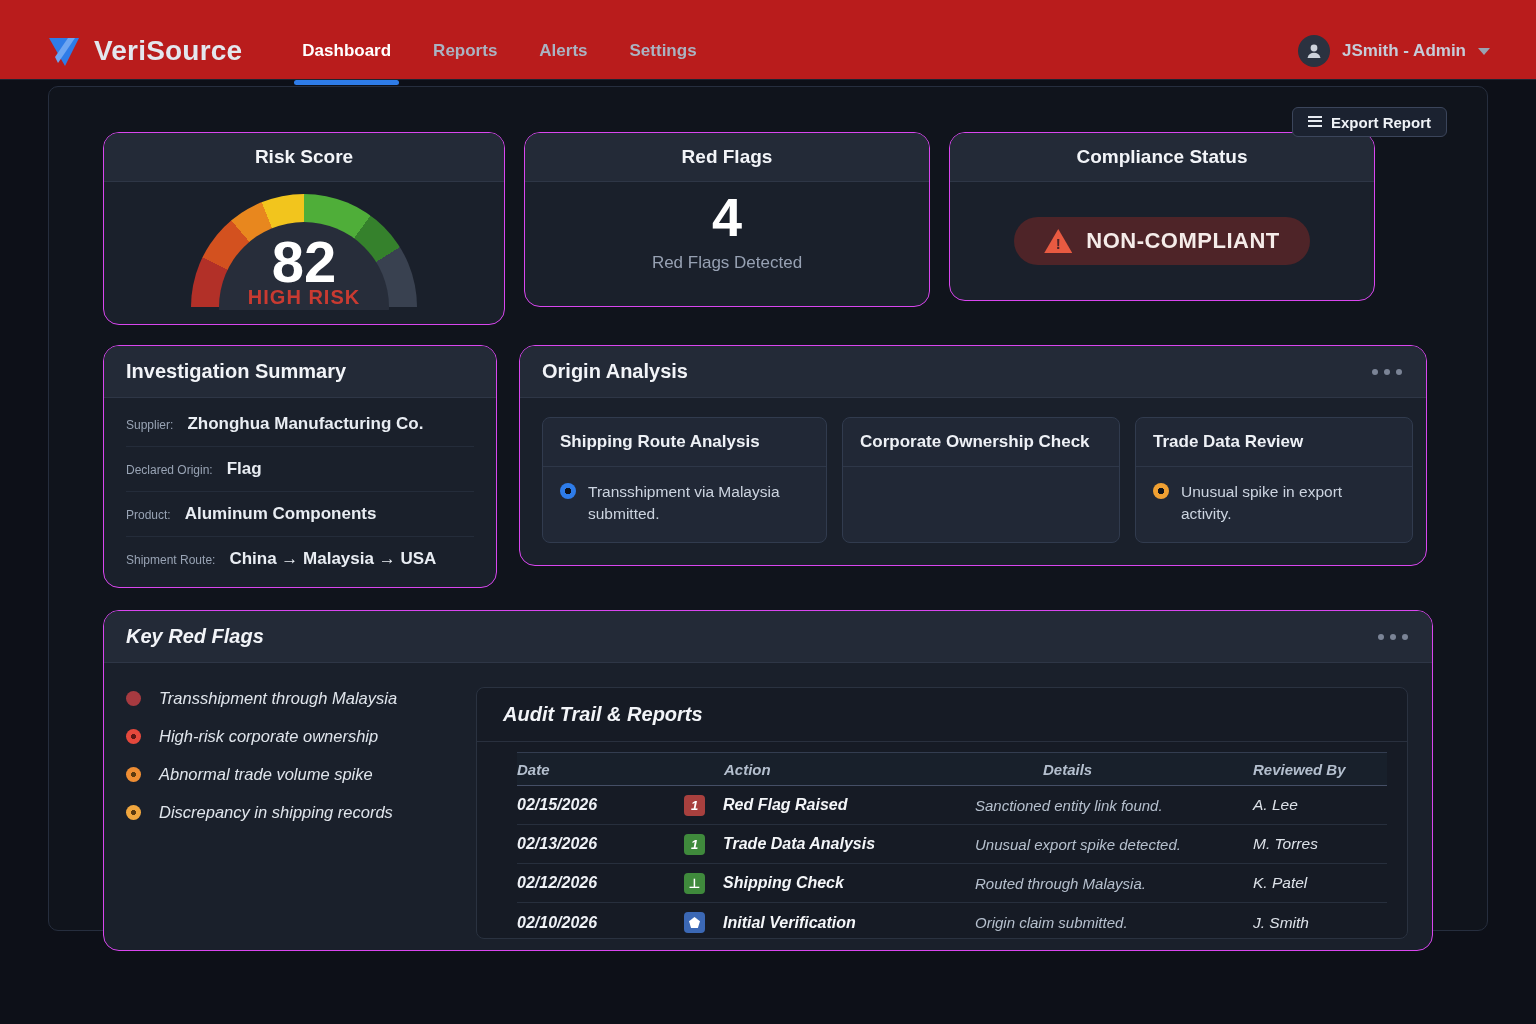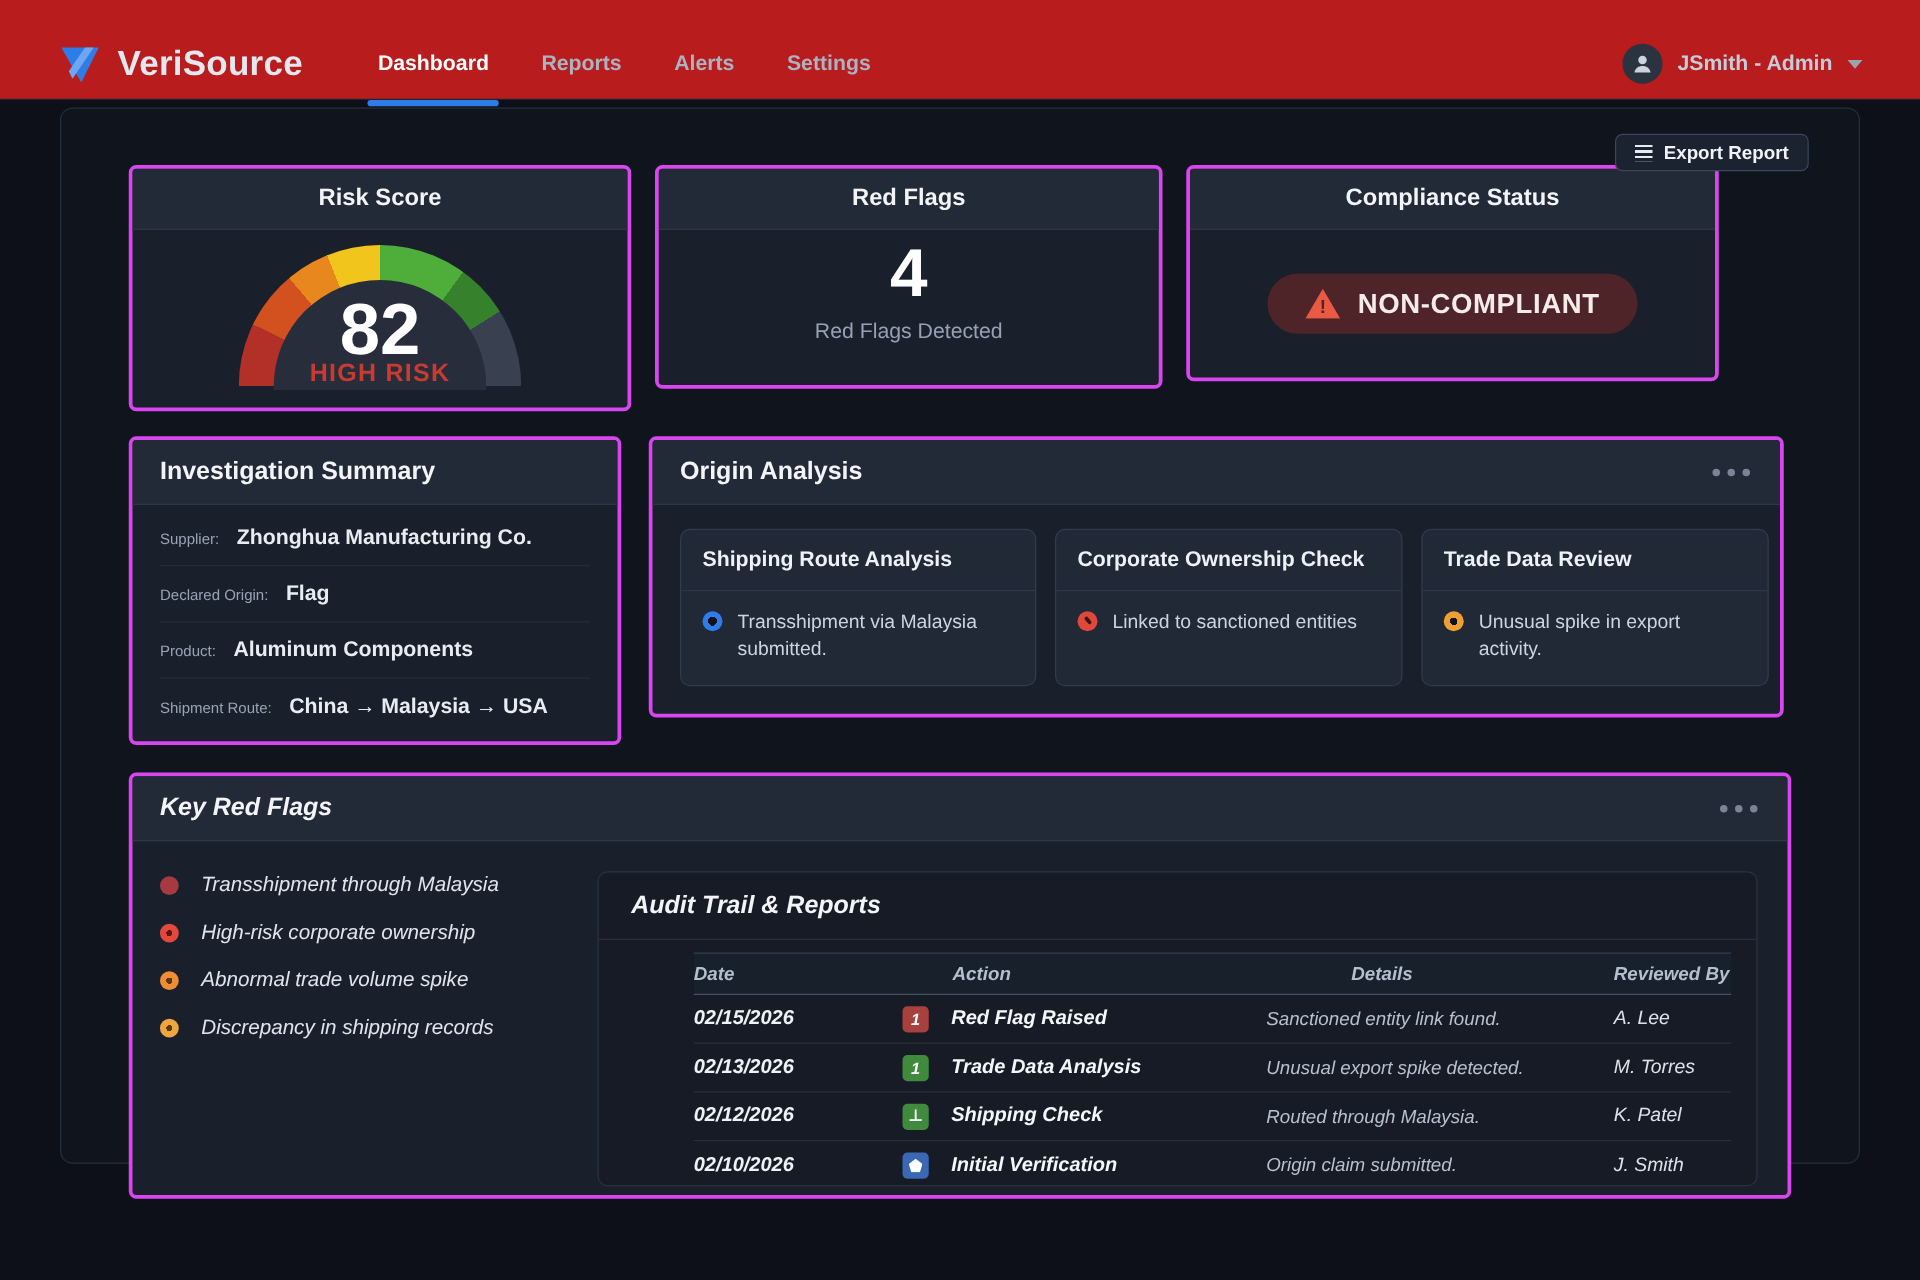--- a/index.html
+++ b/index.html
@@ -37,21 +37,21 @@
   .export-btn {
     position:absolute; top:20px; right:40px; height:30px;
     display:flex; align-items:center; gap:9px; padding:0 15px;
     background:#1b2230; border:1px solid #3b455b; border-radius:6px;
     font-size:15px; font-weight:bold; color:#f0f3f7; cursor:pointer;
   }
   .lines-icon { width:14px; height:13px;
     background:repeating-linear-gradient(#e8ecf2 0 2px, transparent 2px 4.3px); }
 
   
-  .card { background:#1a202b; border:3px solid #d946ef; border-radius:6px; overflow:hidden; }
+  .card { background:#1a202b; border:1px solid #d946ef; border-radius:16px; overflow:hidden; }
   .card-head {
     background:#232a37; border-bottom:1px solid #2e3646;
     text-align:center; padding:13px 10px; font-size:19px; font-weight:bold; color:#f2f4f8;
   }
   .row1 { display:grid; grid-template-columns:402px 406px 426px; column-gap:19px; align-items:start; }
 
   
   .risk-body { height:142px; display:flex; justify-content:center; padding-top:12px; }
   .gauge { position:relative; width:226px; height:116px; overflow:hidden; }
   .gauge-arc {
@@ -119,21 +119,21 @@
   .dot14 { flex:0 0 15px; width:15px; height:15px; border-radius:50%; }
   .fd1 { background:#a63a40; }
   .fd2 { background:radial-gradient(circle at 50% 50%, #5c1815 0 2.5px, #e4483c 2.5px); }
   .fd3 { background:radial-gradient(circle at 50% 50%, #5c3a10 0 2.5px, #ee8d33 2.5px); }
   .fd4 { background:radial-gradient(circle at 50% 50%, #5c3a10 0 2.5px, #f0a63e 2.5px); }
   .flag-text { font-size:16.5px; color:#e0e5ec; }
 
   .audit-card { flex:1; background:#161b25; border:1px solid #2a3240; border-radius:8px; overflow:hidden; height:252px; }
   .audit-head { padding:15px 26px; font-size:20px; font-weight:bold; color:#f2f4f8; border-bottom:1px solid #29303e; }
   .tbl { padding:10px 20px 0 40px; }
-  .tr { display:grid; grid-template-columns:167px 291px 278px 1fr; align-items:center;margin-left:36px; }
+  .tr { display:grid; grid-template-columns:167px 291px 278px 1fr; align-items:center; }
   .tr.head {
     height:34px; color:#b4bfce; font-size:15px; font-weight:bold;
     border-top:1px solid #333d50; border-bottom:1px solid #454f66; background:#18202b;
   }
   .th-details { padding-left:68px; }
   .th-action { padding-left:40px; }
   .tr.data { height:39px; border-bottom:1px solid #272f3d; }
   .tr.data:last-child { border-bottom:none; }
   .td-date { font-size:16px; font-weight:bold; color:#eef1f6; }
   .td-action { display:flex; align-items:center; gap:18px; }
@@ -257,24 +257,20 @@
         <div class="subcard">
           <div class="subcard-head">Shipping Route Analysis</div>
           <div class="subcard-body">
             <span class="dot16 dot-blue"></span>
             <span>Transshipment via Malaysia submitted.</span>
           </div>
         </div>
 
         <div class="subcard">
           <div class="subcard-head">Corporate Ownership Check</div>
-          <div class="subcard-body">
-            <span class="dot16 dot-red"></span>
-            <span>Linked to sanctioned entities</span>
-          </div>
         </div>
 
         <div class="subcard">
           <div class="subcard-head">Trade Data Review</div>
           <div class="subcard-body">
             <span class="dot16 dot-amber"></span>
             <span>Unusual spike in export activity.</span>
           </div>
         </div>
 

